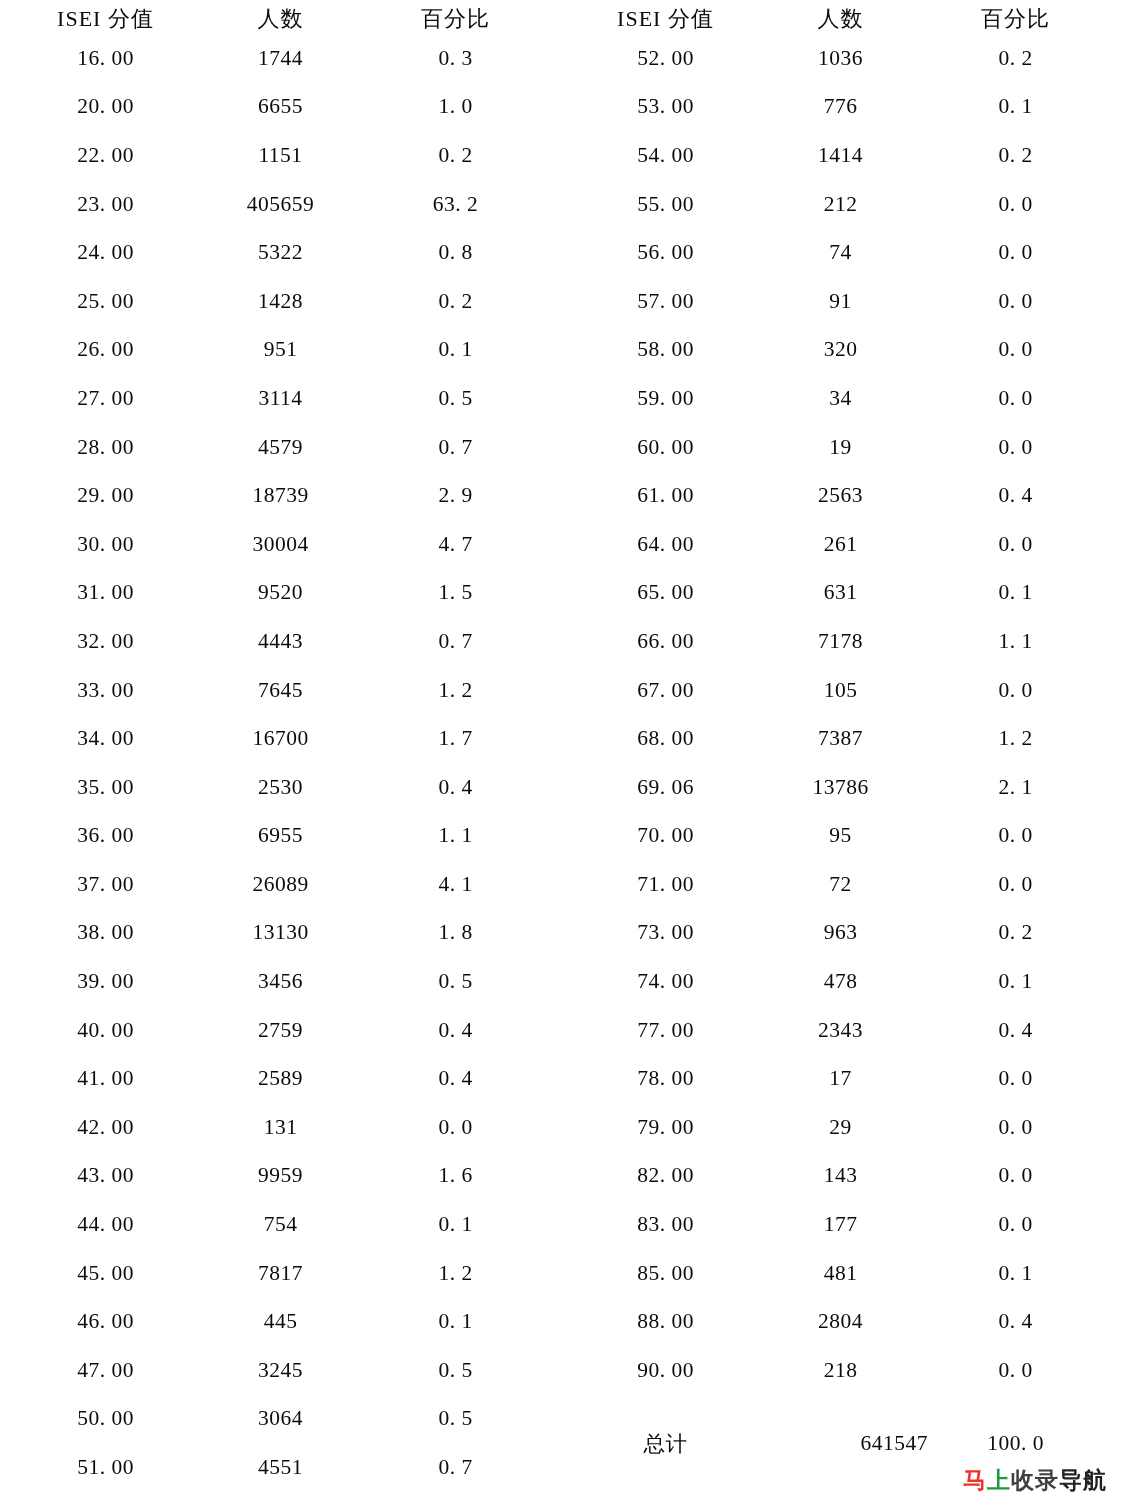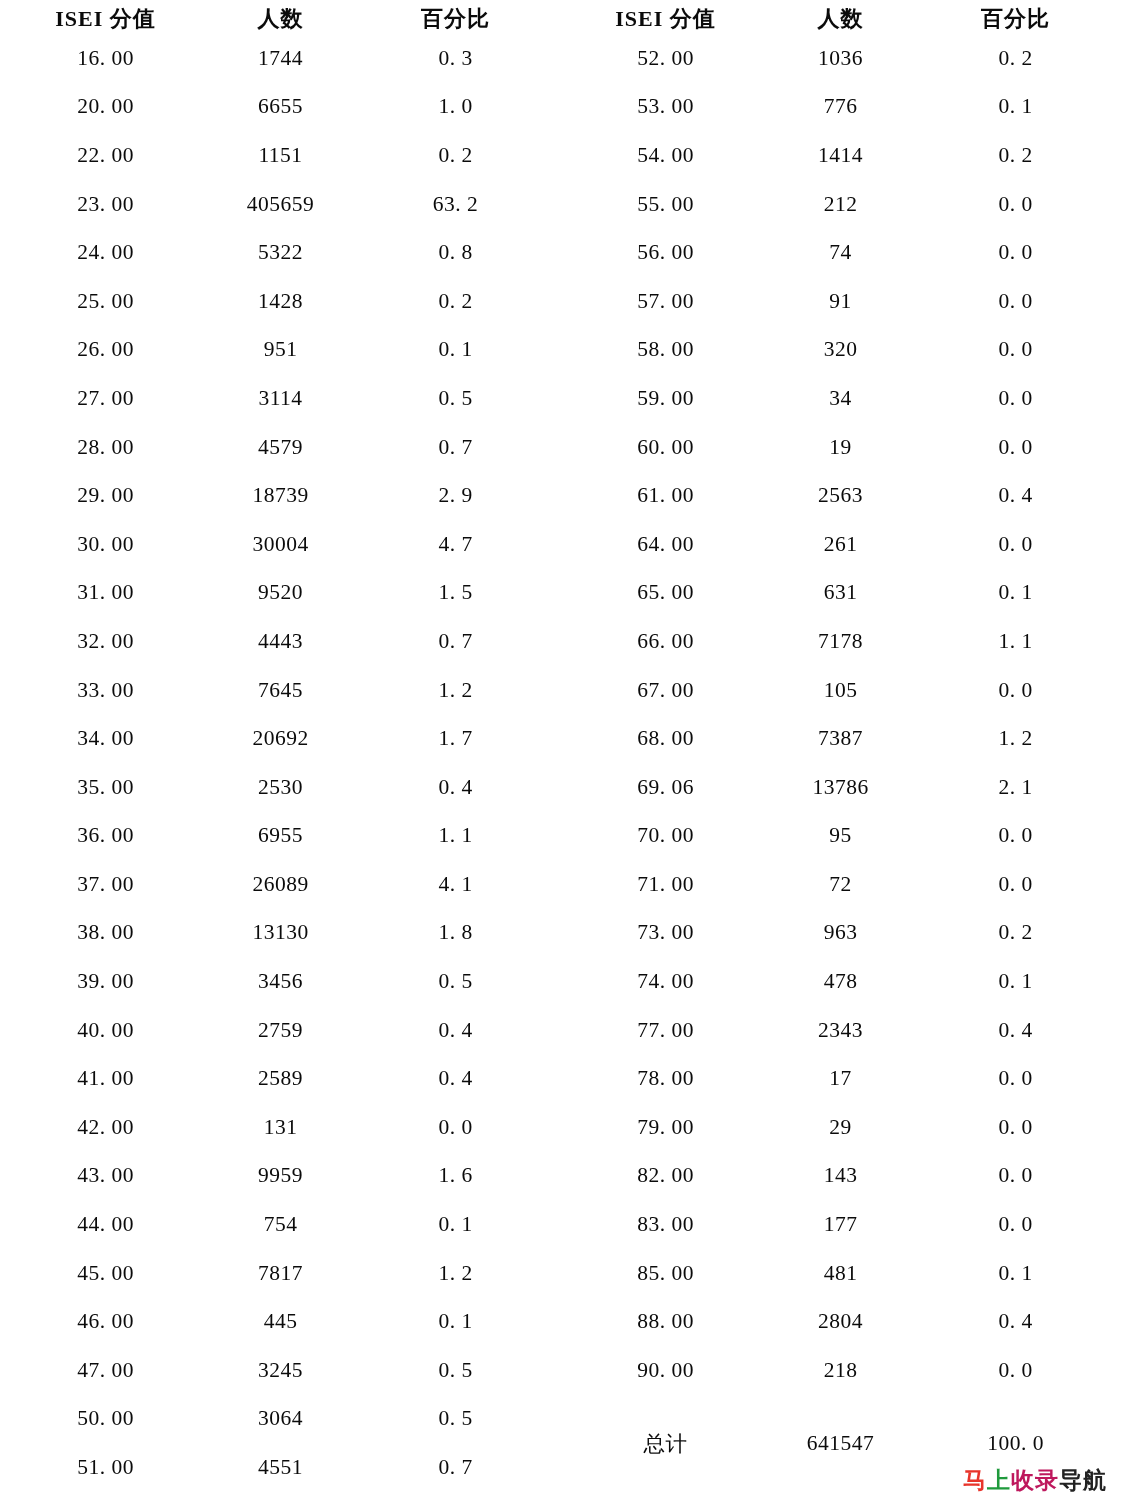--- a/index.html
+++ b/index.html
@@ -30,21 +30,21 @@
   }
   table.isei td, table.isei th {
     padding: 0;
     margin: 0;
     border: none;
   }
   .hdr-row td {
     font-size: 22px;
     text-align: center;
     padding: 8px 0 12px 0;
-    font-weight: bold;
+    font-weight: normal;
     letter-spacing: 1px;
   }
   .rule-top {
     border-top: 2px solid #111;
   }
   .rule-hdr {
     border-bottom: 1.4px solid #111;
   }
   .rule-bot {
     border-bottom: 2px solid #111;
@@ -78,21 +78,21 @@
     right: 14px;
     bottom: 8px;
     font-family: "Liberation Sans", sans-serif;
     font-size: 23px;
     font-weight: bold;
     letter-spacing: 1px;
     white-space: nowrap;
   }
   .wm-a { color: #e8342a; }
   .wm-b { color: #1f9a3c; }
-  .wm-c { color: #be185d; }
+  .wm-c { color: #404040; }
   .wm-d { color: #222; }
 </style>
 </head>
 <body>
 
 <div class="page">
 
   <table class="isei">
     <colgroup>
       <col class="c-score">
@@ -265,21 +265,21 @@
           <td>1. 2</td>
           <td class="gap-cell">
             <div class="gap-cell-inner"></div>
           </td>
           <td>67. 00</td>
           <td>105</td>
           <td>0. 0</td>
         </tr>
         <tr class="data-row">
           <td>34. 00</td>
-          <td>20692</td>
+          <td>16700</td>
           <td>1. 7</td>
           <td class="gap-cell">
             <div class="gap-cell-inner"></div>
           </td>
           <td>68. 00</td>
           <td>7387</td>
           <td>1. 2</td>
         </tr>
         <tr class="data-row">
           <td>35. 00</td>
@@ -425,21 +425,21 @@
           <td class="total-sep">0. 0</td>
         </tr>
         <tr class="data-row">
           <td>50. 00</td>
           <td>3064</td>
           <td>0. 5</td>
           <td class="gap-cell">
             <div class="gap-cell-inner"></div>
           </td>
           <td rowspan="2" class="rule-bot" style="text-align: center; font-family: Liberation Mono, monospace;">总计</td>
-          <td rowspan="2" class="rule-bot" style="text-align: center;">641547</td>
+          <td rowspan="2" class="rule-bot" style="text-align: right;">641547</td>
           <td rowspan="2" class="rule-bot" style="">100. 0</td>
         </tr>
         <tr class="data-row">
           <td class="rule-bot">51. 00</td>
           <td class="rule-bot">4551</td>
           <td class="rule-bot">0. 7</td>
           <td class="gap-cell rule-bot">
             <div class="gap-cell-inner"></div>
           </td>
         </tr>

